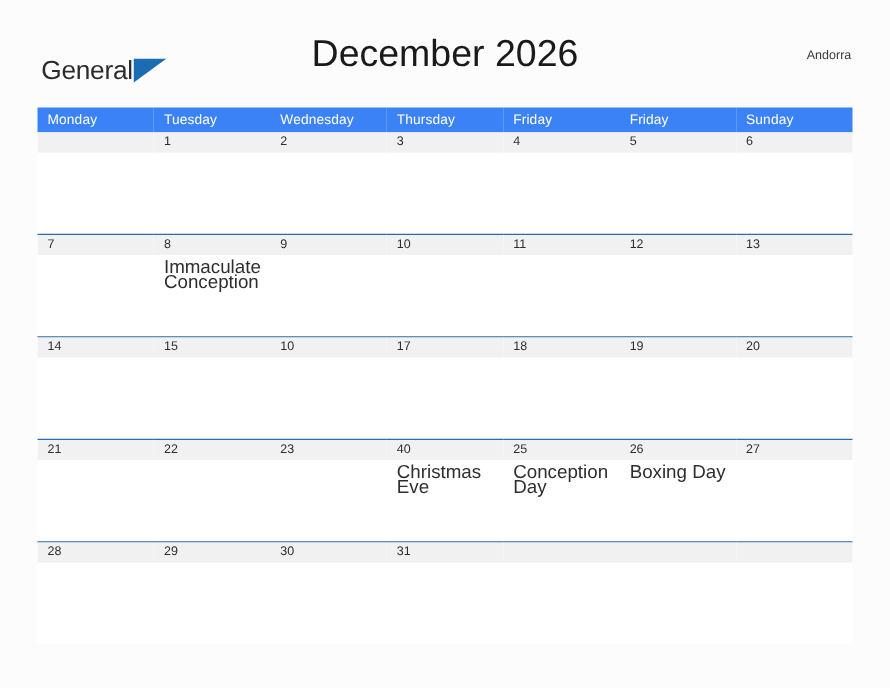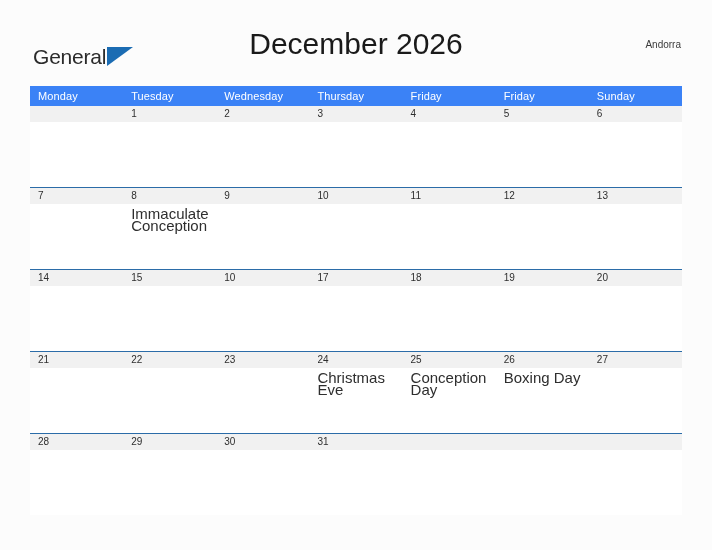--- a/index.html
+++ b/index.html
@@ -292,21 +292,21 @@
             <div class="daynum-band">22</div>
           </div>
         </td>
         <td>
           <div class="daycell">
             <div class="daynum-band">23</div>
           </div>
         </td>
         <td>
           <div class="daycell">
-            <div class="daynum-band">24</div>
+            <div class="daynum-band">40</div>
             <div class="dayevents">
               <span class="dayevent">Christmas Eve</span>
             </div>
           </div>
         </td>
         <td>
           <div class="daycell">
             <div class="daynum-band">25</div>
             <div class="dayevents">
               <span class="dayevent">Conception Day</span>

